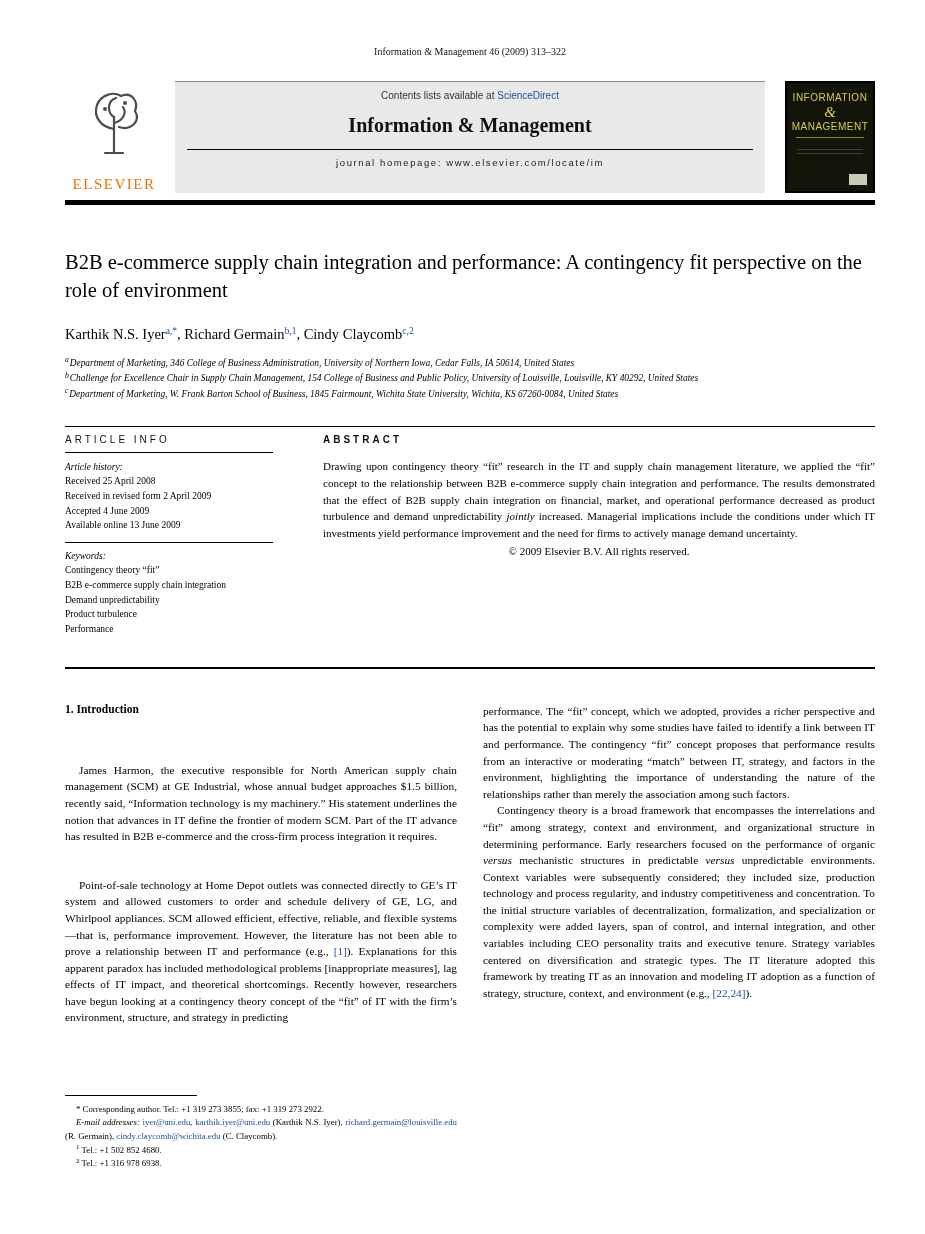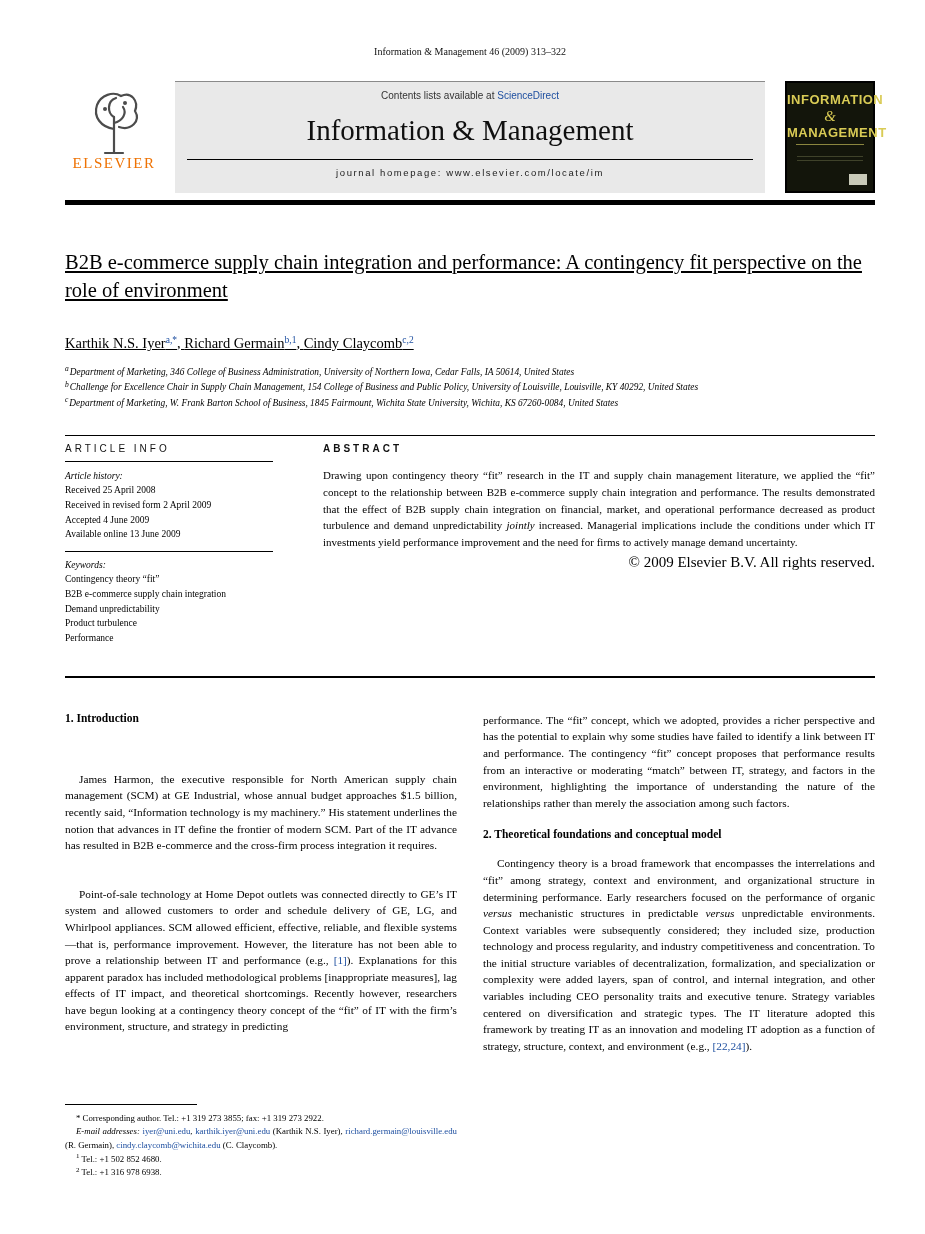--- a/index.html
+++ b/index.html
@@ -7,57 +7,57 @@
   .page {
     width:925px; height:1234px; margin:0 auto; background:#ffffff;
     font-family:"Liberation Serif","DejaVu Serif",serif; color:#000;
     padding:46px 50px 20px 65px; position:relative; overflow:hidden;
   }
   
   .journal-line { font-size:10px; text-align:center; margin-bottom:24px; color:#111; }
 
   
   .header-row { display:flex; height:112px; align-items:stretch; }
-  .logo-block { width:110px; flex:none; display:flex; flex-direction:column; align-items:center; justify-content:flex-start; padding:2px 12px 0 0; }
+  .logo-block { width:110px; flex:none; display:flex; flex-direction:column; align-items:center; justify-content:space-between; padding:2px 12px 0 0; }
   .logo-block svg { display:block; }
   .elsevier-text { color:#ee7203; font-size:15px; letter-spacing:1.5px; font-weight:400; }
   .masthead { flex:1; background:#e9e9e9; margin-right:20px; text-align:center; padding:8px 10px 0; border-top:1px solid #8a8a8a; font-family:"Liberation Sans","DejaVu Sans",sans-serif; }
   .contents-line { font-size:10px; color:#333; }
   .sd-link { color:#1e4fa0; text-decoration:none; }
-  .masthead-title { font-family:"Liberation Serif","DejaVu Serif",serif; font-size:29px; font-weight:400; color:#101010; margin:13px 0 12px; }
+  .masthead-title { font-family:"Liberation Serif","DejaVu Serif",serif; font-size:20px; font-weight:700; color:#101010; margin:13px 0 12px; }
   .masthead-divider { border-top:1px solid #000; margin:0 2px; }
   .homepage-line { display:inline-block; font-size:9.5px; letter-spacing:1.6px; padding:7px 0 6px; color:#222; text-decoration:none; }
   .cover { width:90px; flex:none; background:#13150b; border:2px solid #000; color:#d9cb55; font-family:"Liberation Sans","DejaVu Sans",sans-serif; text-align:center; padding-top:9px; display:flex; flex-direction:column; }
-  .cover-line { font-size:13px; font-weight:bold; letter-spacing:0.5px; line-height:1.2; }
+  .cover-line { font-size:10px; font-weight:normal; letter-spacing:0.5px; line-height:1.2; }
   .cover-amp { font-family:"Liberation Serif",serif; font-style:italic; font-size:15px; line-height:1; margin:1px 0; }
   .cover-underline { border-top:1px solid #8b863f; width:80%; margin:4px auto 8px; }
   .cover-stripe { border-top:1px solid #3f422a; margin:3px 10px 0; }
   .cover-badge { width:18px; height:11px; background:#c9cab9; margin:auto 6px 6px auto; }
 
   .thick-rule { height:5px; background:#000; margin-top:7px; }
 
   
-  .title { font-size:20.5px; font-weight:400; line-height:1.36; margin-top:44px;text-decoration:underline; }
-  .authors { margin-top:30px; font-size:14.5px;text-decoration:underline; }
+  .title { font-size:20.5px; font-weight:400; line-height:1.36; margin-top:44px; }
+  .authors { margin-top:21px; font-size:14.5px; }
   .authors .au-sup { font-size:9.5px; color:#1e4fa0; position:relative; top:-0.45em; }
   .affiliations { margin-top:13px; font-style:italic; font-size:9.4px; line-height:1.65; }
   .affiliations .af-sup { font-size:7.5px; position:relative; top:-0.45em; margin-right:1px; }
 
   
   .info-region { margin-top:24px; border-top:1px solid #000; border-bottom:2px solid #000; display:flex; padding:7px 0 30px; }
   .info-col { width:208px; flex:none; margin-right:50px; font-size:9.5px; }
   .block-heading { font-family:"Liberation Sans","DejaVu Sans",sans-serif; font-size:10px; letter-spacing:3px; color:#111; }
   .col-rule { border-top:1px solid #000; margin:7px 0 9px; }
   .mid-rule { border-top:1px solid #000; margin:9px 0 8px; }
   .info-label { font-style:italic; margin-bottom:2px; }
   .info-item { line-height:1.55; }
   .abstract-col { flex:1; }
   .abstract-col .block-heading { margin-bottom:13px;font-weight:bold; }
   .abstract-text { font-size:11px; line-height:1.52; text-align:justify; }
-  .abstract-copyright { text-align:right; font-size:15px; margin-top:3px; }
+  .abstract-copyright { text-align:center; font-size:11px; margin-top:3px; }
 
   
   .body-columns { display:flex; margin-top:34px; min-height:468px; }
   .colL { width:392px; flex:none; margin-right:26px; display:flex; flex-direction:column;gap:32px; }
   .colR { width:392px; flex:none; }
   .section-heading { font-size:11.5px; font-weight:bold; margin-bottom:15px; }
   .sec2 { margin-top:17px; }
   .bp { font-size:11.3px; line-height:1.47; text-align:justify; text-indent:14px; }
   .no-indent { text-indent:0; }
   .it { font-style:italic; }
@@ -167,19 +167,18 @@
         <div class="fn-rule"></div>
         <p class="fn">* Corresponding author. Tel.: +1 319 273 3855; fax: +1 319 273 2922.</p>
         <p class="fn"><span class="it">E-mail addresses: </span><a href="#">iyer@uni.edu</a><span>, </span><a href="#">karthik.iyer@uni.edu</a><span> (Karthik N.S. Iyer),</span> <a href="#">richard.germain@louisville.edu</a><span> (R. Germain), </span><a href="#">cindy.claycomb@wichita.edu</a><span> (C. Claycomb).</span></p>
         <p class="fn"><span class="fn-sup">1</span><span> Tel.: +1 502 852 4680.</span></p>
         <p class="fn"><span class="fn-sup">2</span><span> Tel.: +1 316 978 6938.</span></p>
       </div>
     </div>
 
     <div class="colR">
       <p class="bp no-indent">performance. The “fit” concept, which we adopted, provides a richer perspective and has the potential to explain why some studies have failed to identify a link between IT and performance. The contingency “fit” concept proposes that performance results from an interactive or moderating “match” between IT, strategy, and factors in the environment, highlighting the importance of understanding the nature of the relationships rather than merely the association among such factors.</p>
-      <div class="section-heading sec2">2. Theoretical foundations and conceptual model</div>
       <p class="bp"><span>Contingency theory is a broad framework that encompasses the interrelations and “fit” among strategy, context and environment, and organizational structure in determining performance. Early researchers focused on the performance of organic </span><span class="it">versus</span><span> mechanistic structures in predictable </span><span class="it">versus</span><span> unpredictable environments. Context variables were subsequently considered; they included size, production technology and process regularity, and industry competitiveness and concentration. To the initial structure variables of decentralization, formalization, and specialization or complexity were added layers, span of control, and internal integration, and other variables including CEO personality traits and executive tenure. Strategy variables centered on diversification and strategic types. The IT literature adopted this framework by treating IT as an innovation and modeling IT adoption as a function of strategy, structure, context, and environment (e.g., </span><a class="ref-link" href="#">[22,24]</a><span>).</span></p>
     </div>
   </div>
 
 
 </div>
 
 </body></html>

